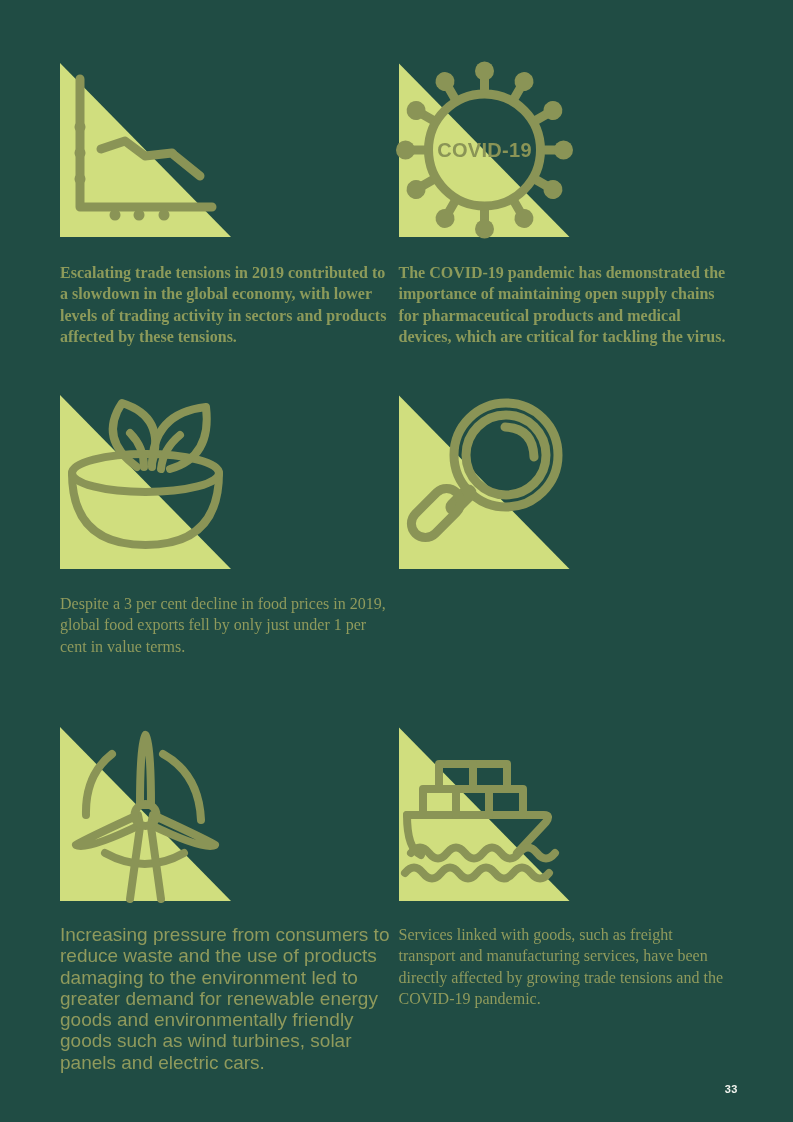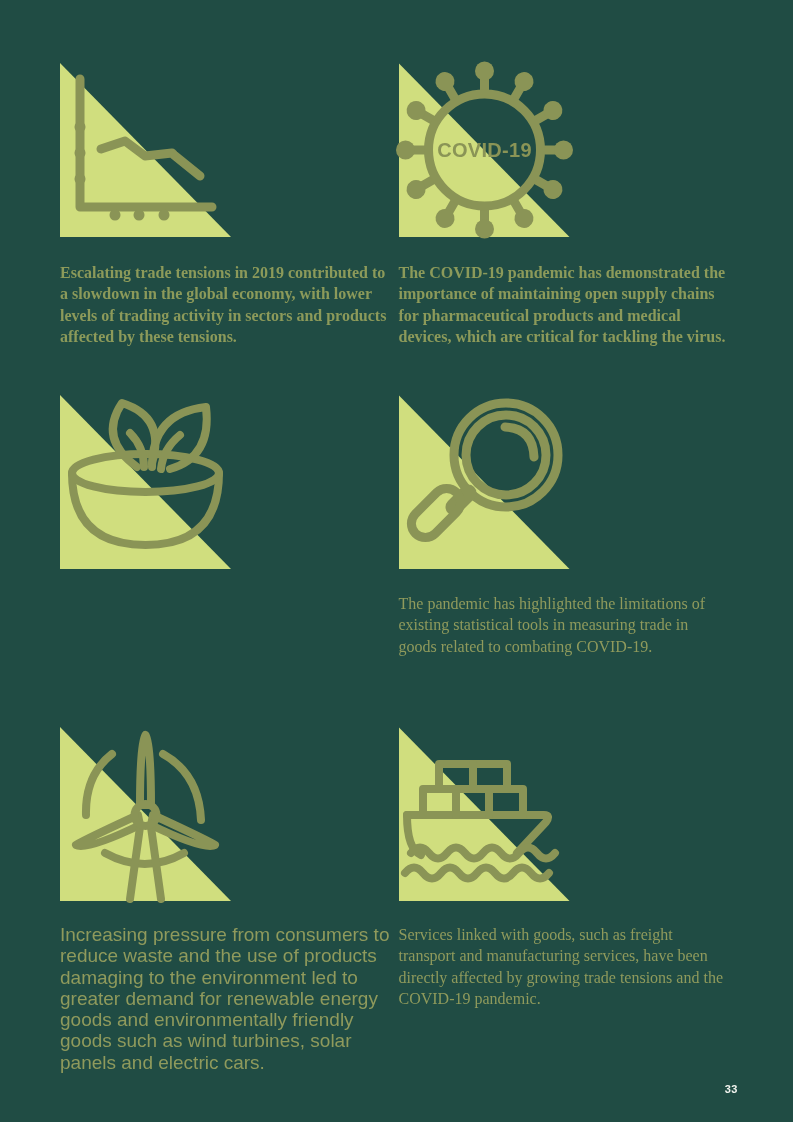--- a/index.html
+++ b/index.html
@@ -217,34 +217,34 @@
           <div class="tri"></div>
           <svg viewBox="0 0 171 174">
             <path class="stroke" stroke-width="8" d="M12 78 Q12 150 85.5 150 Q159 150 159 78"></path>
             <ellipse class="stroke" stroke-width="8" cx="85.5" cy="78" rx="73.5" ry="19"></ellipse>
             <path class="stroke" stroke-width="8" d="M77 72 Q38 44 62 8 Q106 22 92 68"></path>
             <path class="stroke" stroke-width="8" d="M92 72 Q92 18 146 12 Q152 62 110 74"></path>
             <path class="stroke" stroke-width="8" d="M70 38 Q84 52 84 72"></path>
             <path class="stroke" stroke-width="8" d="M120 40 Q103 54 101 74"></path>
           </svg>
         </div>
+        <div class="blurb txt-2">Despite a 3 per cent decline in food prices in 2019, global food exports fell by only just under 1 per cent in value terms.</div>
       </div>
 
       <div class="cell right">
         <div class="tile">
           <div class="tri"></div>
           <svg viewBox="0 0 171 174">
             <circle class="stroke" stroke-width="9" cx="107" cy="60" r="52"></circle>
             <circle class="stroke" stroke-width="9" cx="107" cy="60" r="40"></circle>
             <path class="stroke" stroke-width="9" d="M106 32 Q134 33 135 62"></path>
             <path class="stroke" stroke-width="17" d="M69 98 L55 112"></path>
             <rect class="stroke" stroke-width="9" x="8" y="104" width="58" height="28" rx="14" transform="rotate(-45 37 118)"></rect>
           </svg>
         </div>
-        <div class="blurb txt-2">The pandemic has highlighted the limitations of existing statistical tools in measuring trade in goods related to combating COVID-19.</div>
       </div>
     </div>
 
     <div class="row row-3">
 
       <div class="cell">
         <div class="tile">
           <div class="tri"></div>
           <svg viewBox="0 0 171 174">
             <path class="stroke" stroke-width="8" d="M52 27 Q25 48 26 88"></path>

